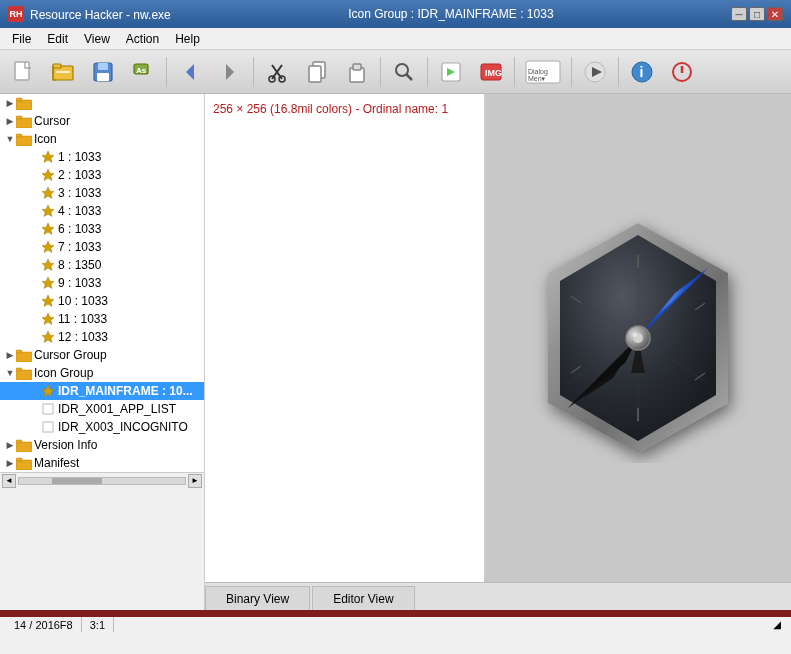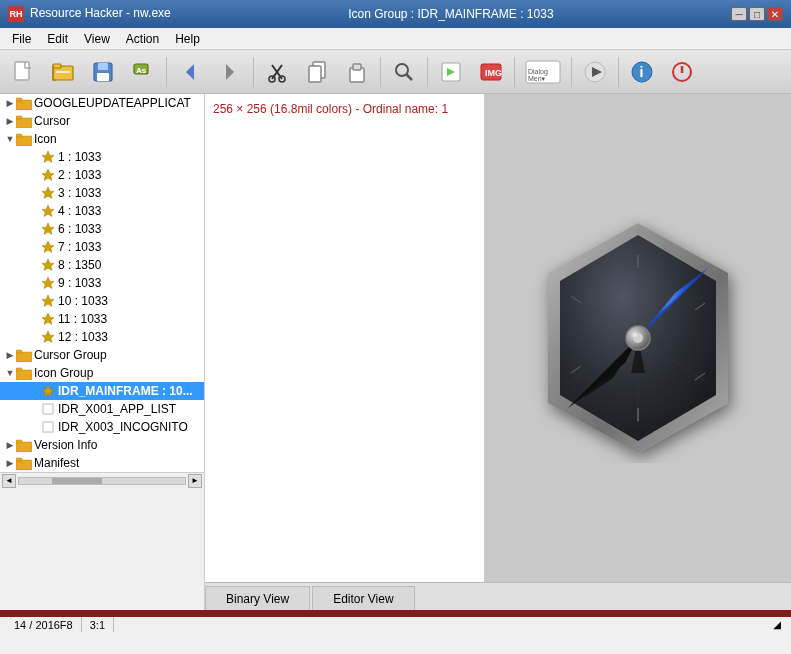--- a/index.html
+++ b/index.html
@@ -9,21 +9,21 @@
     #title-bar {
       background: linear-gradient(to bottom, #4a7ab5, #2a5a95);
       color: white;
       height: 28px;
       display: flex;
       align-items: center;
       justify-content: space-between;
       padding: 0 8px;
       user-select: none;
     }
-    #title-bar .title-left { display: flex; align-items: flex-start; gap: 6px; }
+    #title-bar .title-left { display: flex; align-items: flex-end; gap: 6px; }
     #title-bar .title-icon { width: 16px; height: 16px; background: #cc3333; border-radius: 2px; display: flex; align-items: center; justify-content: center; font-size: 9px; font-weight: bold; color: white; }
     #title-bar .title-text { font-size: 12px; }
     #title-bar .window-controls { display: flex; gap: 2px; }
     #title-bar .win-btn { width: 16px; height: 14px; border: 1px solid #666; border-radius: 2px; background: #d0d0d0; display: flex; align-items: center; justify-content: center; font-size: 10px; cursor: pointer; color: #333; }
     #title-bar .win-btn.close { background: #c04040; color: white; }
 
     
     #menu-bar {
       background: #f0f0f0;
       border-bottom: 1px solid #ccc;
@@ -350,21 +350,20 @@
     <div id="sidebar">
         <div class="tree-item">
           <span class="tree-indent" style="width: 4px; display: inline-block;"></span>
           <span class="tree-arrow">▶</span>
           <span class="tree-icon">
             <svg width="16" height="14" viewBox="0 0 16 14">
               <rect x="0" y="4" width="16" height="10" rx="1" fill="#e8a820" stroke="#c08000" stroke-width="0.5"></rect>
               <rect x="0" y="2" width="6" height="3" rx="1" fill="#e8a820" stroke="#c08000" stroke-width="0.5"></rect>
             </svg>
           </span>
-          <span class="tree-label">GOOGLEUPDATEAPPLICAT</span>
         </div>
         <div class="tree-item">
           <span class="tree-indent" style="width: 4px; display: inline-block;"></span>
           <span class="tree-arrow">▶</span>
           <span class="tree-icon">
             <svg width="16" height="14" viewBox="0 0 16 14">
               <rect x="0" y="4" width="16" height="10" rx="1" fill="#e8a820" stroke="#c08000" stroke-width="0.5"></rect>
               <rect x="0" y="2" width="6" height="3" rx="1" fill="#e8a820" stroke="#c08000" stroke-width="0.5"></rect>
             </svg>
           </span>

